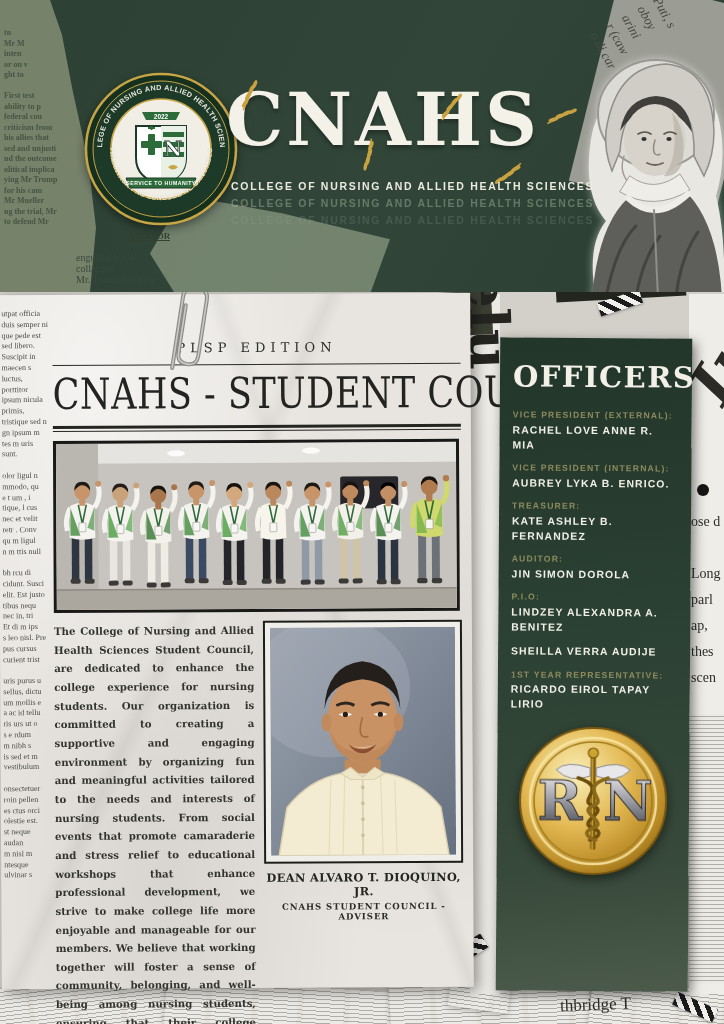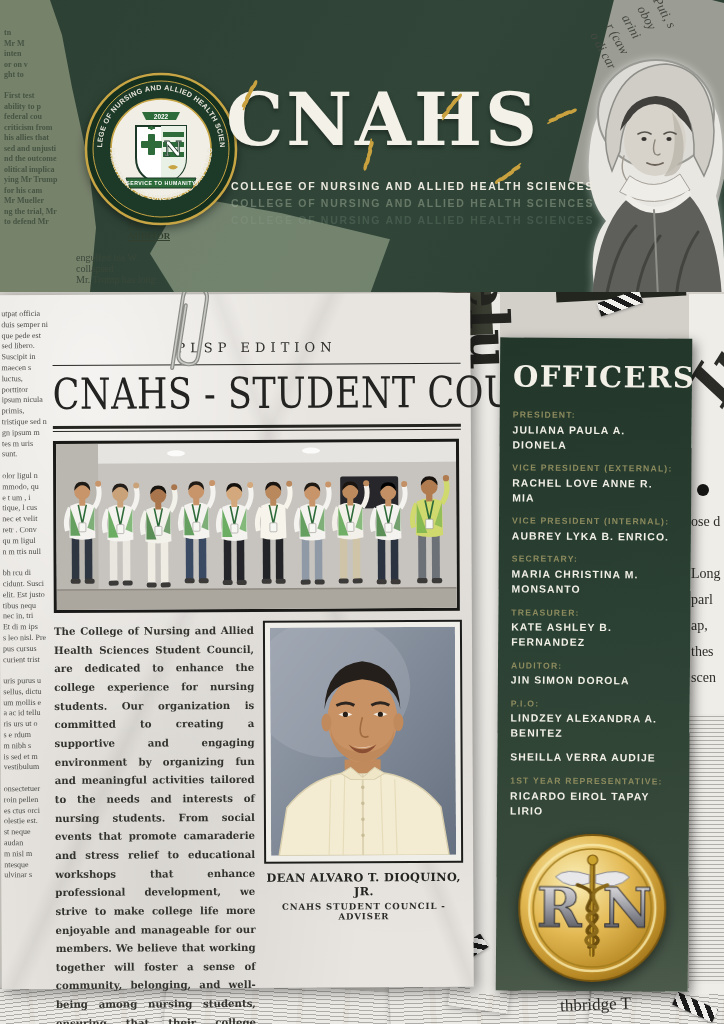--- a/index.html
+++ b/index.html
@@ -465,34 +465,26 @@
         </div>
       </div>
 
     </div>
   </section>
 
   <aside class="officers">
     <h2>OFFICERS</h2>
 
     <div class="entry">
-      <div class="role">PRESIDENT:</div>
-      <div class="oname">JULIANA PAULA A. DIONELA</div>
-    </div>
-    <div class="entry">
       <div class="role">VICE PRESIDENT (EXTERNAL):</div>
       <div class="oname">RACHEL LOVE ANNE R. MIA</div>
     </div>
     <div class="entry">
       <div class="role">VICE PRESIDENT (INTERNAL):</div>
       <div class="oname">AUBREY LYKA B. ENRICO.</div>
-    </div>
-    <div class="entry">
-      <div class="role">SECRETARY:</div>
-      <div class="oname">MARIA CHRISTINA M. MONSANTO</div>
     </div>
     <div class="entry">
       <div class="role">TREASURER:</div>
       <div class="oname">KATE ASHLEY B. FERNANDEZ</div>
     </div>
     <div class="entry">
       <div class="role">AUDITOR:</div>
       <div class="oname">JIN SIMON DOROLA</div>
     </div>
     <div class="entry">

